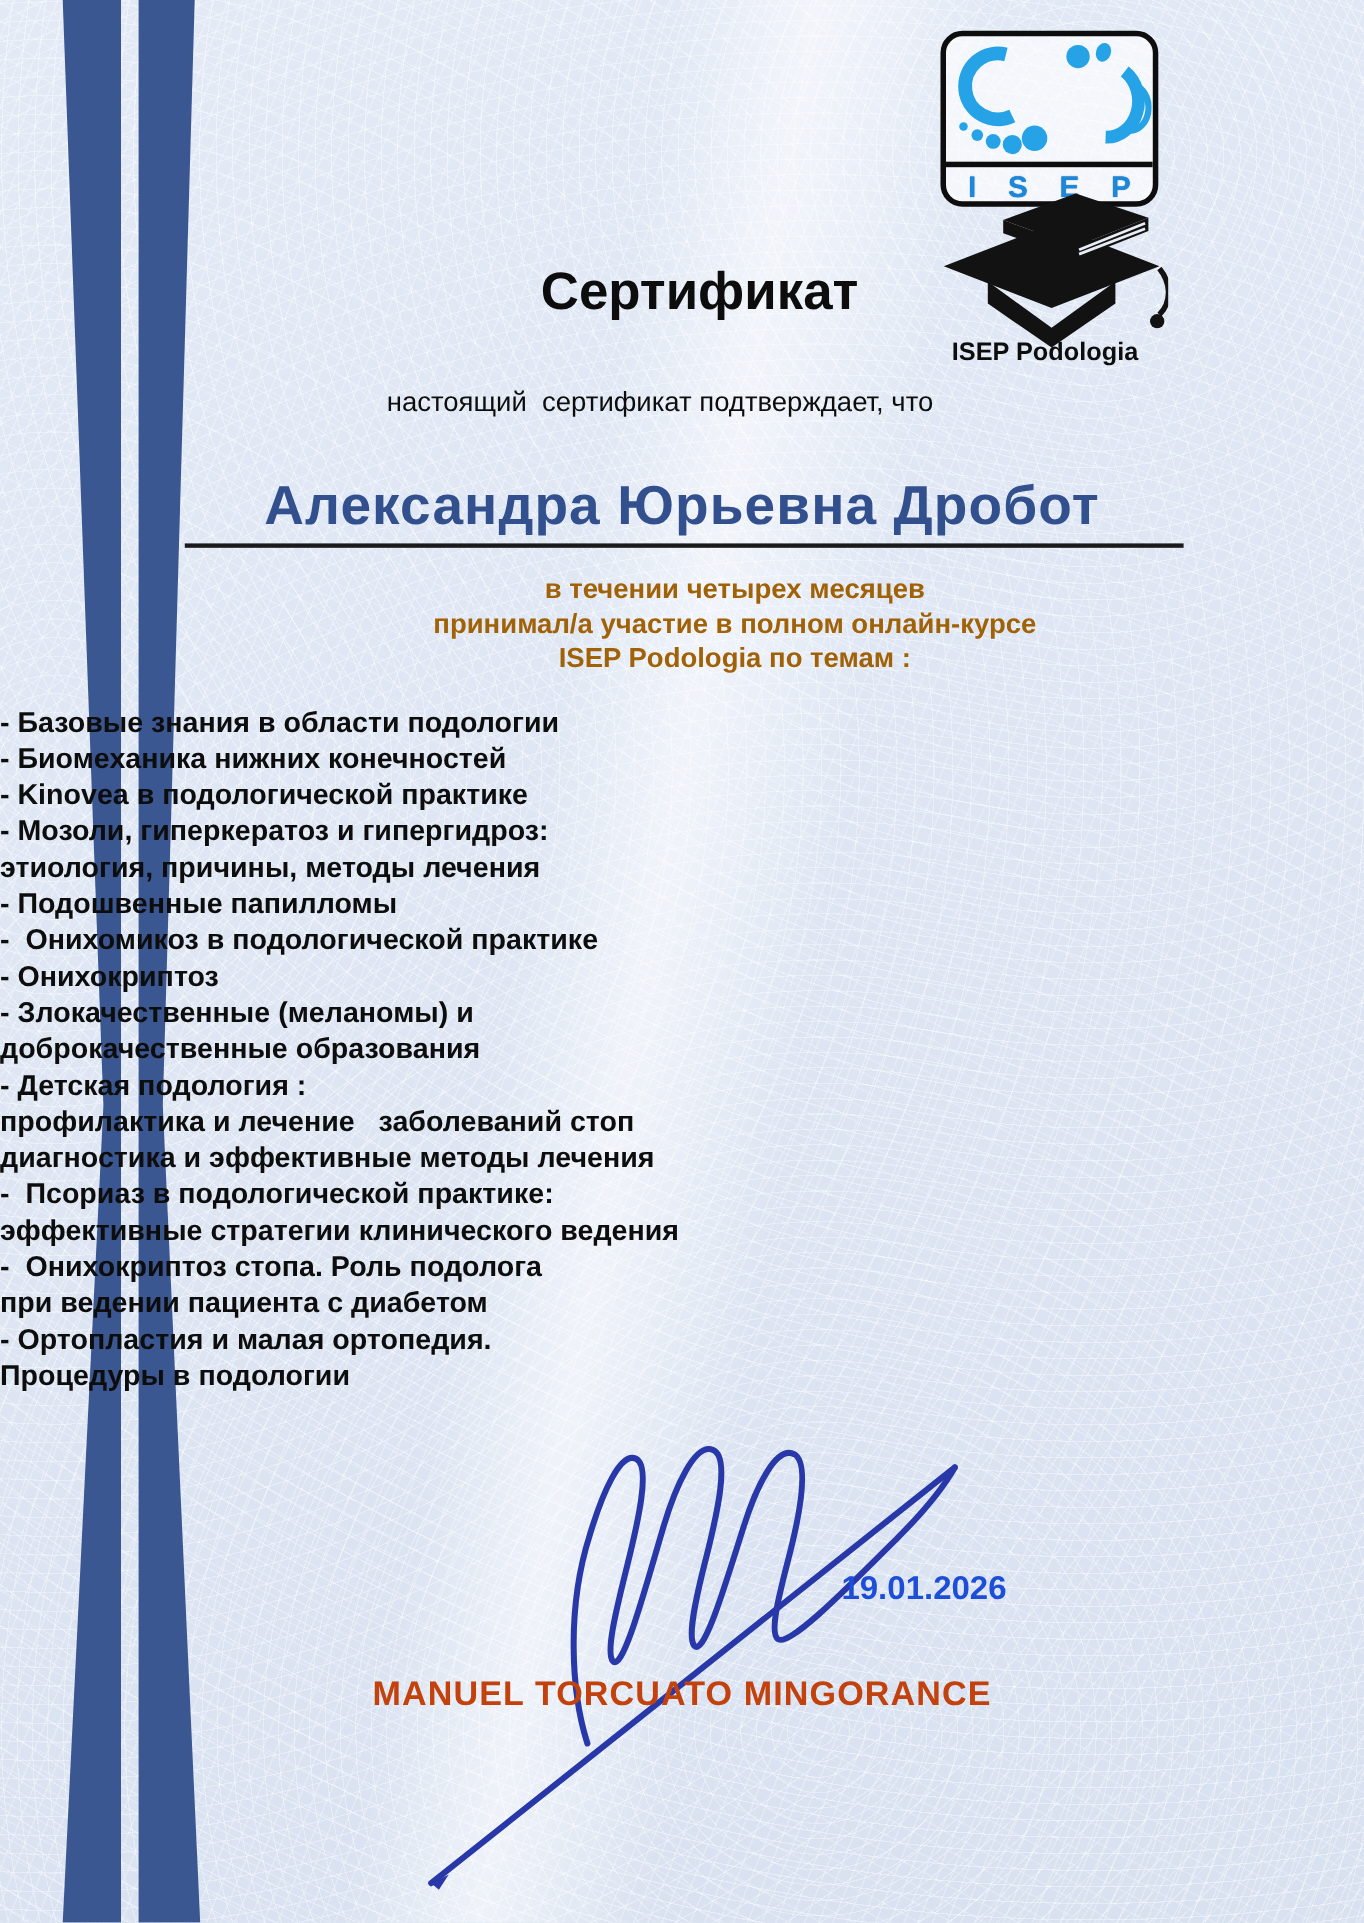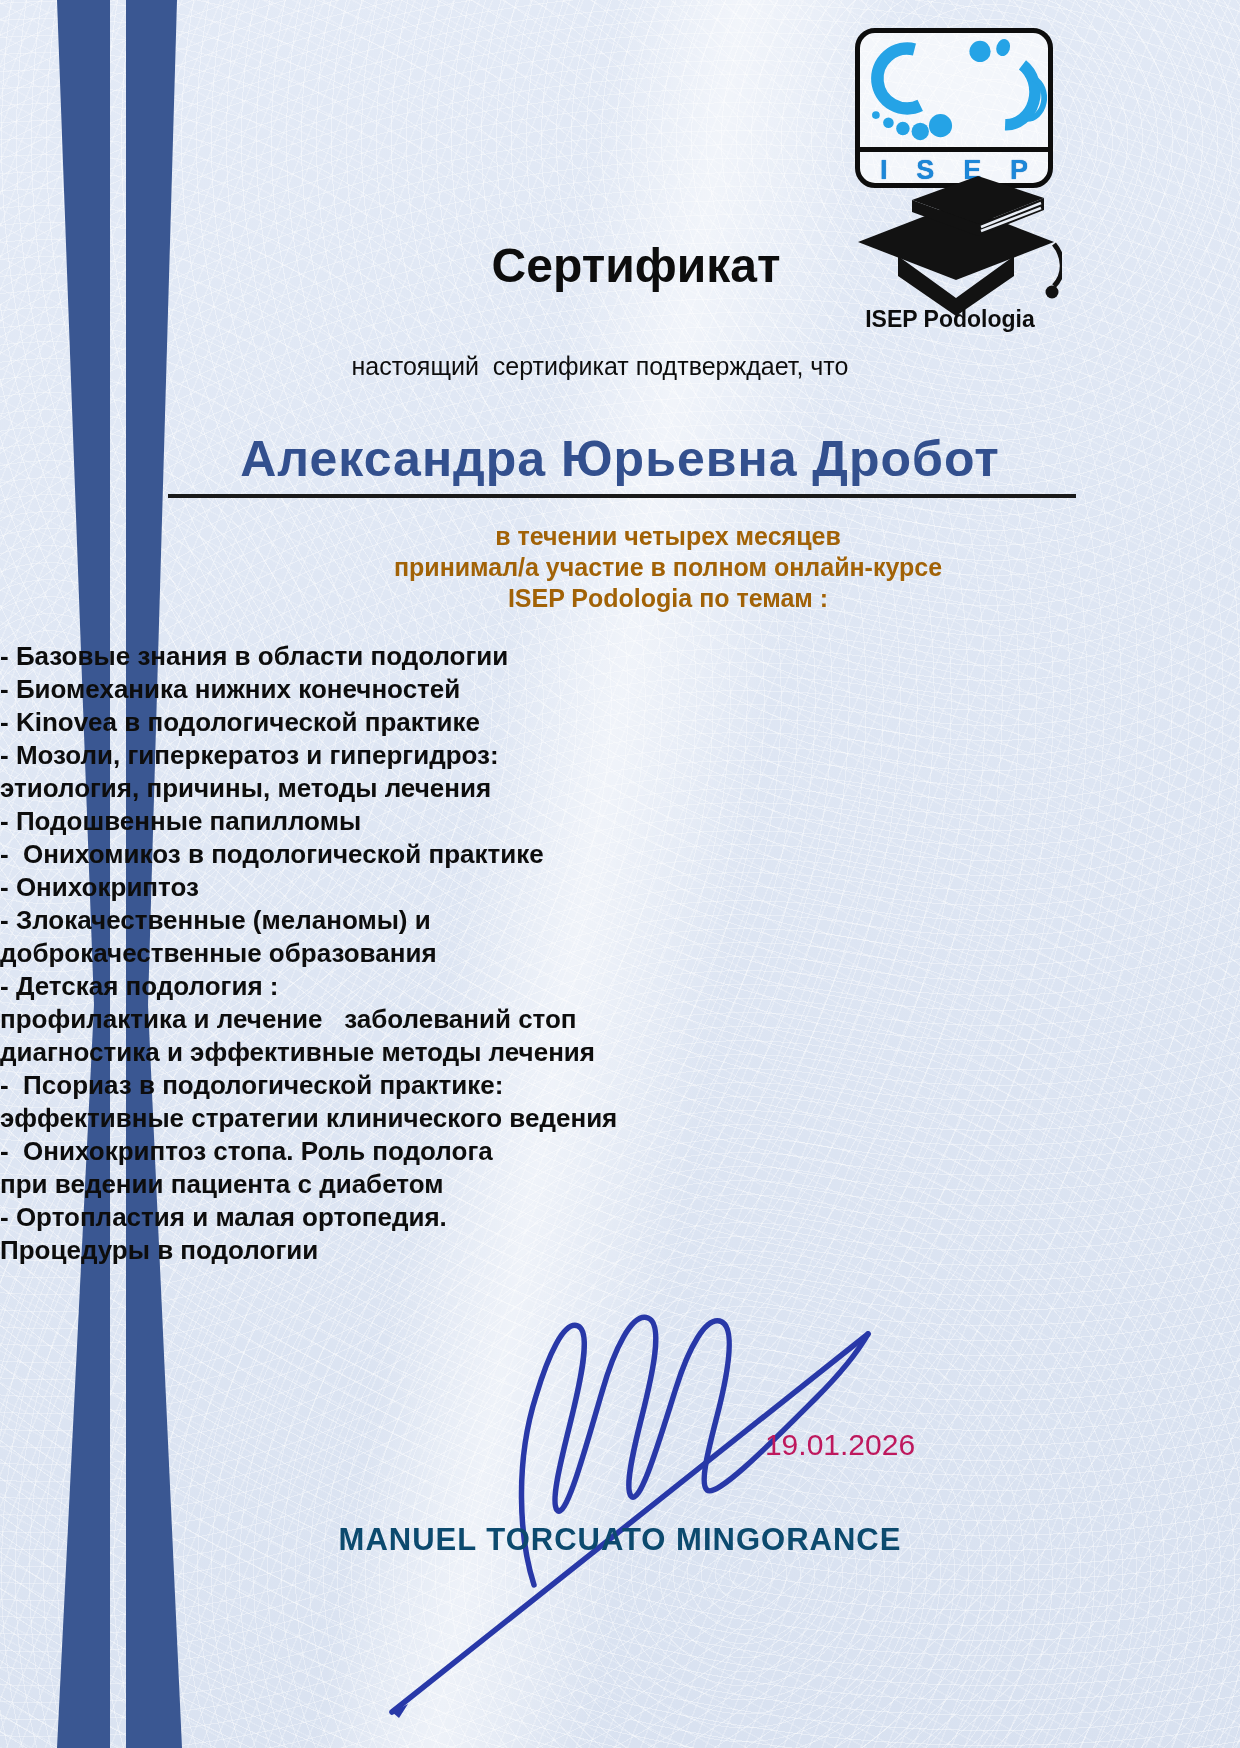--- a/index.html
+++ b/index.html
@@ -61,25 +61,25 @@
     font-size:25px;font-weight:bold;color:#a16207;line-height:31px;padding-left:48px;
   }
   .topics{
     position:absolute;left:0;top:640px;width:1240px;text-align:left;
     font-size:26px;font-weight:bold;color:#0d0d0d;line-height:33px;
   }
   .topics div{white-space:pre;}
   svg.signature{position:absolute;left:0;top:0;width:1240px;height:1748px;pointer-events:none;}
   .date{
     position:absolute;left:700px;top:1428px;width:280px;text-align:center;
-    font-size:30px;font-weight:normal;color:#be185d;
+    font-size:30px;font-weight:bold;color:#1d4ed8;
   }
   .signer{
     position:absolute;left:0;top:1522px;width:1240px;text-align:center;
-    font-size:31px;font-weight:bold;color:#0c4a6e;letter-spacing:1px;
+    font-size:31px;font-weight:bold;color:#c2410c;letter-spacing:1px;
   }
 </style>
 </head>
 <body>
 
 <div class="page">
 
   <div class="bg"></div>
 
   <svg class="stripes" viewBox="0 0 1240 1748">

